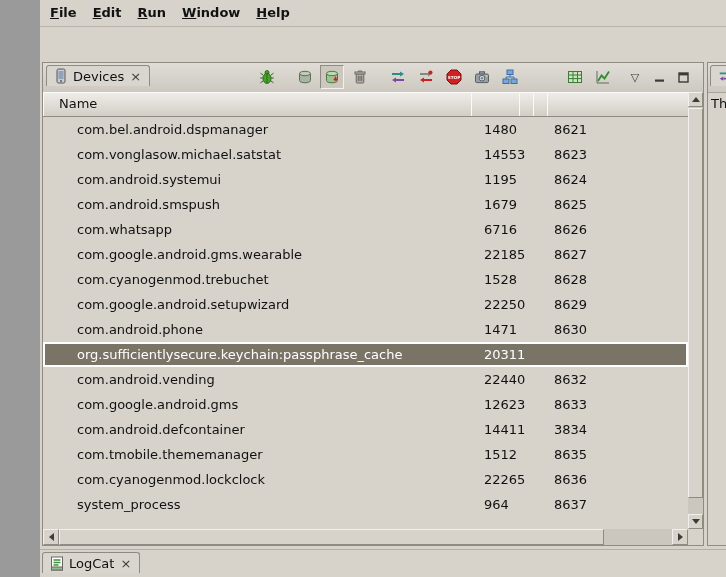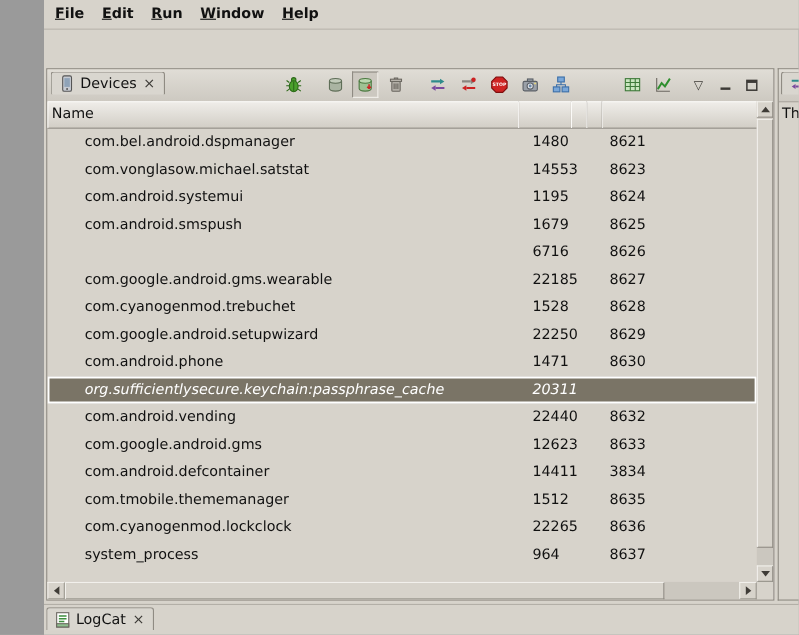--- a/index.html
+++ b/index.html
@@ -27,28 +27,28 @@
   }
   .tab .close{color:#3c3a36;font-size:13px;line-height:13px;padding:0 1px;}
   
   .tbtn{position:absolute;top:2px;width:24px;height:24px;display:flex;align-items:center;justify-content:center;}
   .tbtn.pressed{border:1px solid;border-color:#8f8b83 #f2f0ec #f2f0ec #8f8b83;background:#ccc8c0;box-sizing:border-box;}
   .glyphbtn{font-size:11px;color:#3c3a36;}
   
   .col-header{position:absolute;left:0;top:29px;width:645px;height:25px;
     background:linear-gradient(#f0eeea,#d2cec6);border-bottom:1px solid #8f8b83;box-sizing:border-box;}
   .col-seg{position:absolute;top:0;height:24px;border-right:1px solid #9a968e;box-shadow:inset 1px 1px 0 #fbfaf8;}
-  .col-seg .lbl{padding-left:4px;line-height:24px;display:block;}
+  .col-seg .lbl{padding-left:16px;line-height:24px;display:block;}
   .rows{position:absolute;left:0;top:54px;width:645px;height:400px;}
   .row{position:relative;height:25px;}
   .row span{position:absolute;top:0;line-height:25px;white-space:nowrap;}
   .c-name{left:34px;}
   .c-pid{left:441px;}
   .c-port{left:511px;}
-  .row.sel{background:#7a7466;color:#fff;box-shadow:inset 0 0 0 2px #ffffff;font-style:italic;}
+  .row.sel{background:#7a7466;color:#fff;box-shadow:inset 0 0 0 2px #ffffff;}
   
   .sb-v{position:absolute;left:645px;top:29px;width:15px;height:437px;background:#cbc7bf;}
   .sb-h{position:absolute;left:0;top:466px;width:645px;height:16px;background:#cbc7bf;}
   .sb-btn,.sb-thumb{position:absolute;background:#d7d3cb;border:1px solid;border-color:#f2f0ec #8f8b83 #8f8b83 #f2f0ec;box-sizing:border-box;
     display:flex;align-items:center;justify-content:center;}
   .tri-up{width:0;height:0;border-left:4px solid transparent;border-right:4px solid transparent;border-bottom:5px solid #3f3c37;}
   .tri-down{width:0;height:0;border-left:4px solid transparent;border-right:4px solid transparent;border-top:5px solid #3f3c37;}
   .tri-left{width:0;height:0;border-top:4px solid transparent;border-bottom:4px solid transparent;border-right:5px solid #3f3c37;}
   .tri-right{width:0;height:0;border-top:4px solid transparent;border-bottom:4px solid transparent;border-left:5px solid #3f3c37;}
   .sb-corner{position:absolute;left:645px;top:466px;width:15px;height:16px;background:#d7d3cb;}
@@ -235,20 +235,21 @@
     <span class="c-name">com.android.systemui</span>
     <span class="c-pid">1195</span>
     <span class="c-port">8624</span>
   </div>
         <div class="row">
     <span class="c-name">com.android.smspush</span>
     <span class="c-pid">1679</span>
     <span class="c-port">8625</span>
   </div>
         <div class="row">
+    <span class="c-name">com.whatsapp</span>
     <span class="c-pid">6716</span>
     <span class="c-port">8626</span>
   </div>
         <div class="row">
     <span class="c-name">com.google.android.gms.wearable</span>
     <span class="c-pid">22185</span>
     <span class="c-port">8627</span>
   </div>
         <div class="row">
     <span class="c-name">com.cyanogenmod.trebuchet</span>

